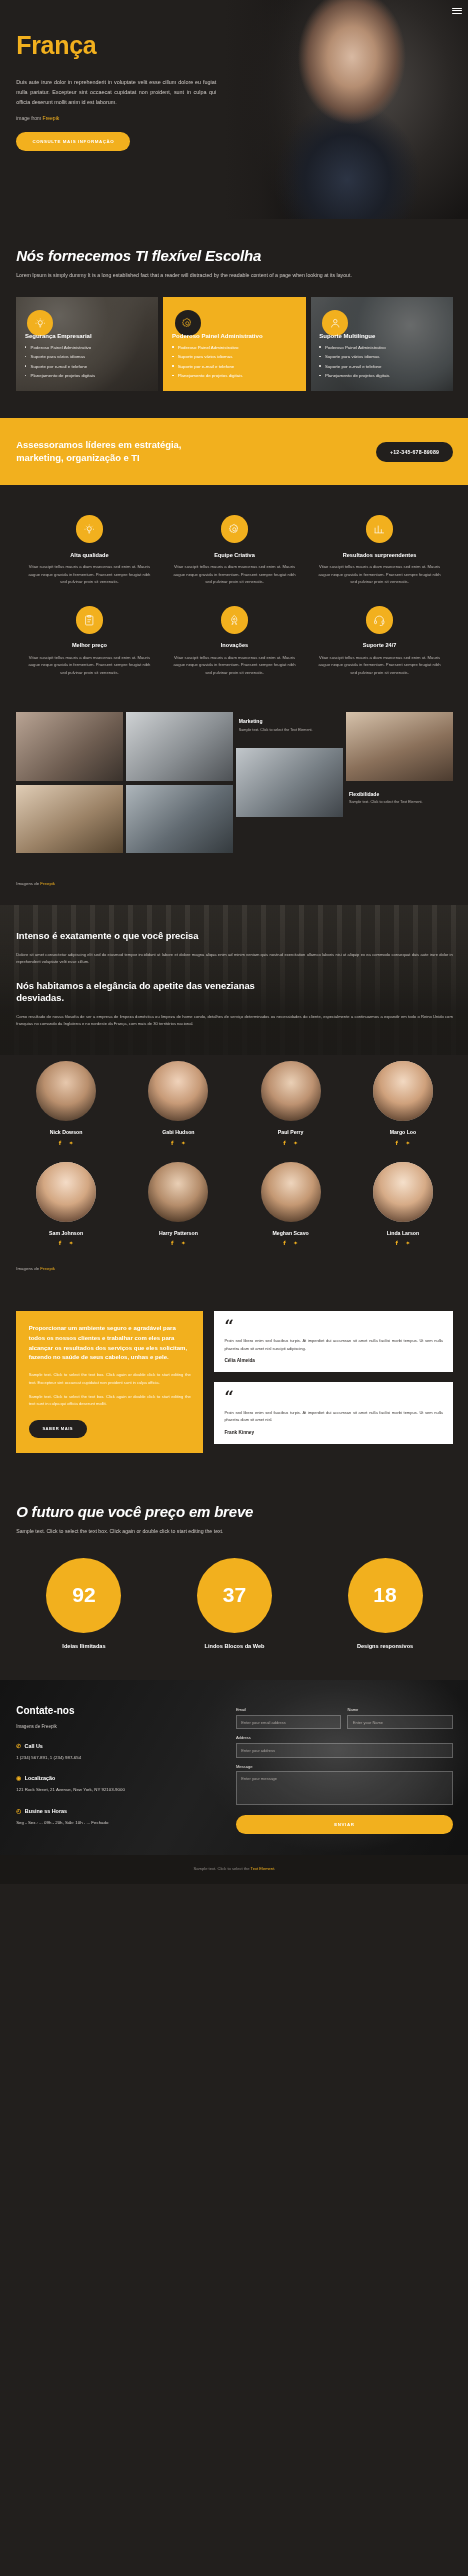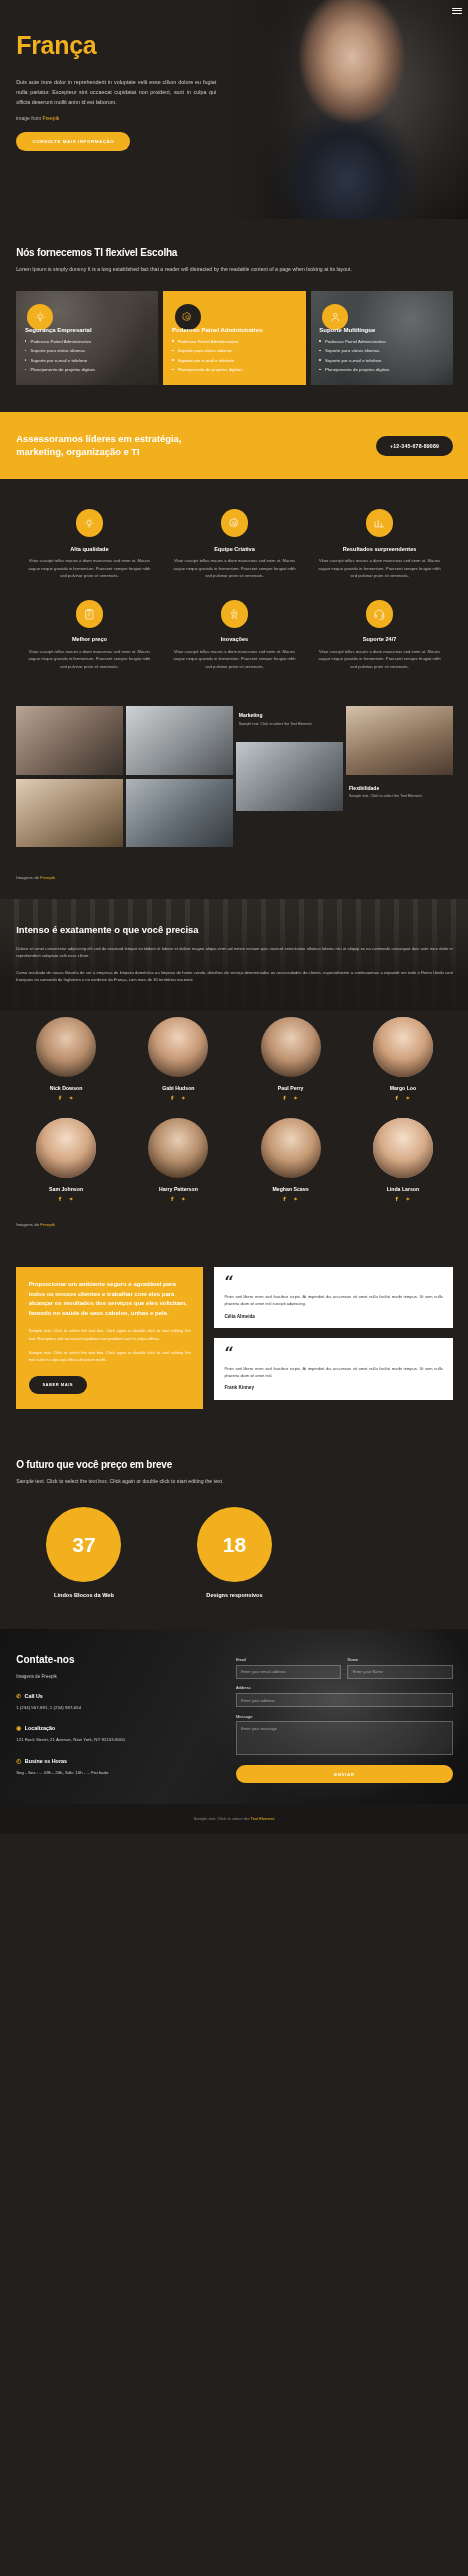--- a/index.html
+++ b/index.html
@@ -39,21 +39,21 @@
     font-size:4.4px;font-weight:700;letter-spacing:0.6px;
     padding:6.9px 16.2px;border-radius:25px;border:0;cursor:pointer;
   }
   .hero-menu{
     position:absolute;right:7.5px;top:7.5px;z-index:5;width:10px;
   }
   .hero-menu span{display:block;height:1px;background:#fff;margin-bottom:1.9px;border-radius:1.2px;}
 
   
   .sect{padding:27.5px 16.2px;}
-  .h2{font-size:10px;font-weight:700;letter-spacing:-0.2px;}
+  .h2{font-size:15px;font-weight:700;letter-spacing:-0.2px;font-style:italic;}
   .sub{margin-top:7.5px;font-size:5.2px;line-height:1.8;color:#cfcac6;width:350px;}
 
   
   .cards3{display:flex;gap:5px;margin-top:16.2px;}
   .card{position:relative;flex:1;height:94px;overflow:hidden;padding:0;}
   .card .bg{position:absolute;inset:0;}
   .c1 .bg{background:
      radial-gradient(circle at 30% 20%,#c9c2b6 0%,#8e8578 40%,transparent 70%),
      linear-gradient(150deg,#b8b0a4,#6e655a 60%,#443e38);}
   .c2{background:#f2b01e;}
@@ -401,20 +401,21 @@
   </section>
   <div class="gal-credit">
     <span>Imagens de </span><span class="lnk">Freepik</span>
   </div>
 
   <section class="city">
     <div class="sky"></div>
     <div class="city-in">
       <h3>Intenso é exatamente o que você precisa</h3>
       <p>Dolore sit amet consectetur adipiscing elit sed do eiusmod tempor incididunt ut labore et dolore magna aliqua enim ad minim veniam quis nostrud exercitation ullamco laboris nisi ut aliquip ex ea commodo consequat duis aute irure dolor in reprehenderit voluptate velit esse cillum.</p>
+      <h3 class="small">Nós habitamos a elegância do apetite das venezianas desviadas.</h3>
       <p>Como resultado de nossa filosofia de ser a empresa de limpeza doméstica ou limpeza de home condo, detalhes de serviço determinados ou necessidades do cliente, especialmente a continuarmos a expandir em todo o Reino Unido com franquias no comando da Inglaterra e no nordeste da França, com mais de 30 territórios nacional.</p>
     </div>
   </section>
 
   <section class="team">
     <div class="team-row">
       <div class="member">
         <div class="ava a1">
             <i></i>
           </div>
@@ -520,20 +521,24 @@
         <p>Proin sed libero enim sed faucibus turpis. At imperdiet dui accumsan sit amet nulla facilisi morbi tempus. Ut sem nulla pharetra diam sit amet nisl.</p>
         <h6>Frank Kinney</h6>
       </div>
     </div>
   </section>
 
   <section class="stats-sect">
     <h2 class="h2">O futuro que você preço em breve</h2>
     <p class="sub">Sample text. Click to select the text box. Click again or double click to start editing the text.</p>
     <div class="stats">
+      <div class="stat">
+        <div class="circ">92</div>
+        <h5>Ideias Ilimitadas</h5>
+      </div>
       <div class="stat">
         <div class="circ">37</div>
         <h5>Lindos Blocos da Web</h5>
       </div>
       <div class="stat">
         <div class="circ">18</div>
         <h5>Designs responsivos</h5>
       </div>
     </div>
   </section>

